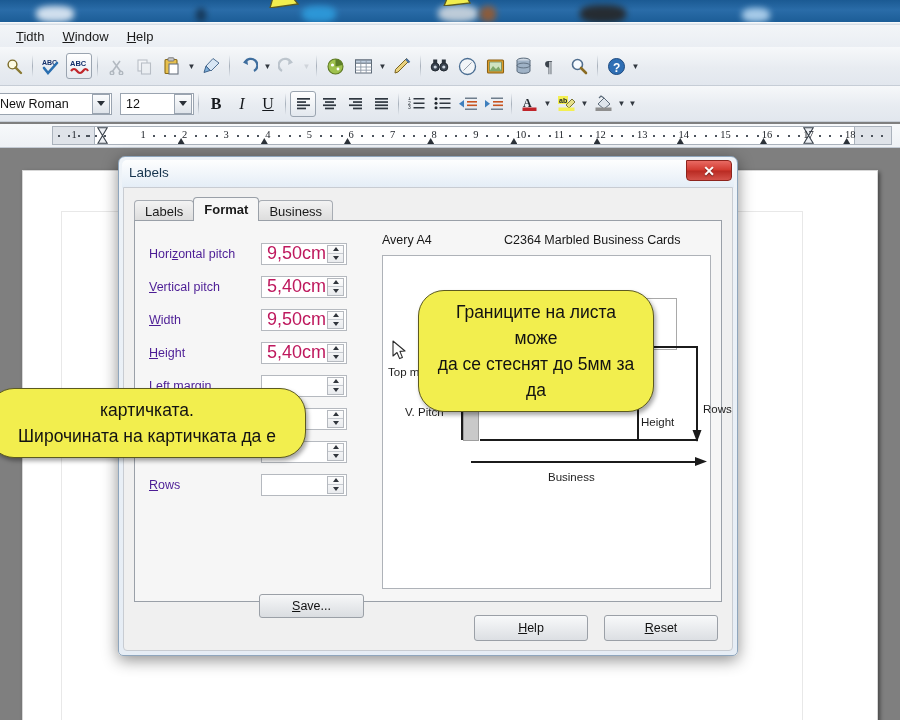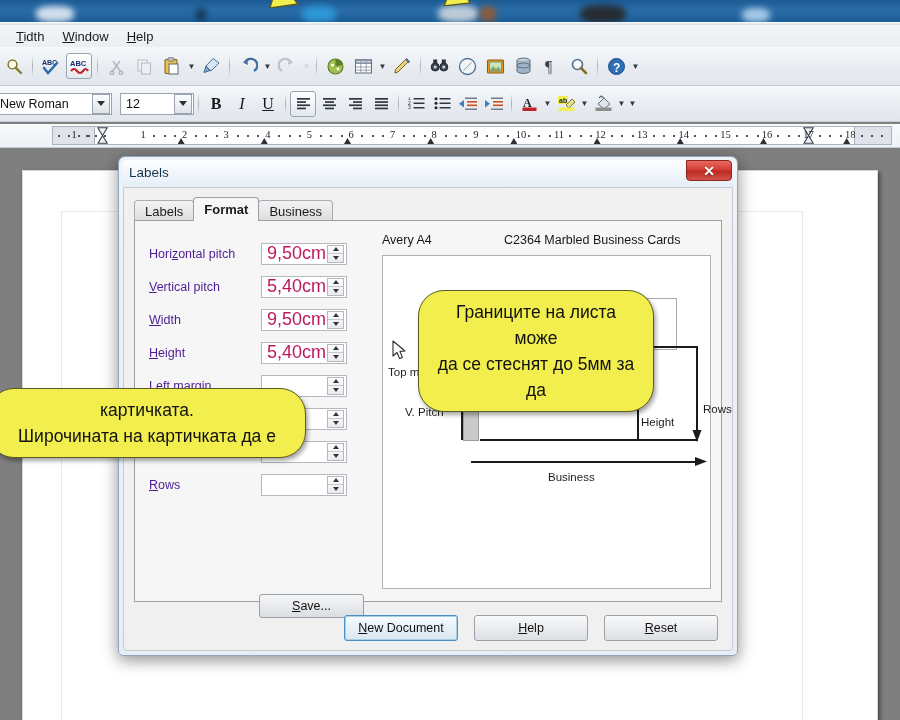--- a/index.html
+++ b/index.html
@@ -886,23 +886,20 @@
           <div class="pv-label" style="left:22px; top:150px;">V. Pitch</div>
           <div class="pv-label" style="left:152px; top:128px; color:#b9b9b9;">Width</div>
           <div class="pv-label" style="left:258px; top:160px;">Height</div>
           <div class="pv-label" style="left:165px; top:215px;">Business</div>
           <div class="pv-label" style="left:320px; top:147px;">Rows</div>
         </div>
 
       </div>
 
       <div class="dlg-buttons">
-        <div class="dbtn default">
-            <span><u>N</u>ew Document</span>
-          </div>
         <div class="dbtn">
             <span><u>H</u>elp</span>
           </div>
         <div class="dbtn">
             <span><u>R</u>eset</span>
           </div>
       </div>
 
     </div>
   </div>

